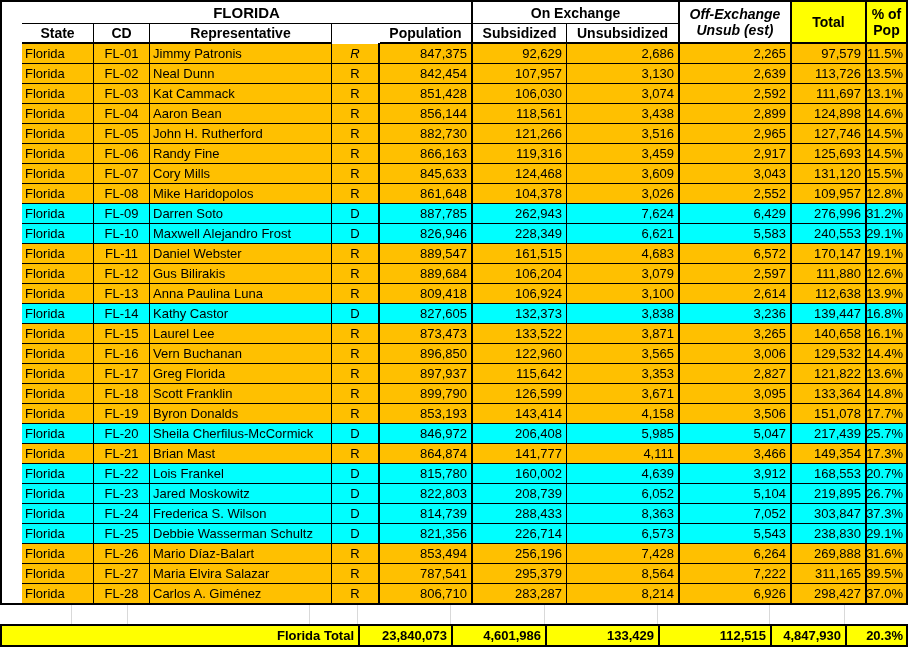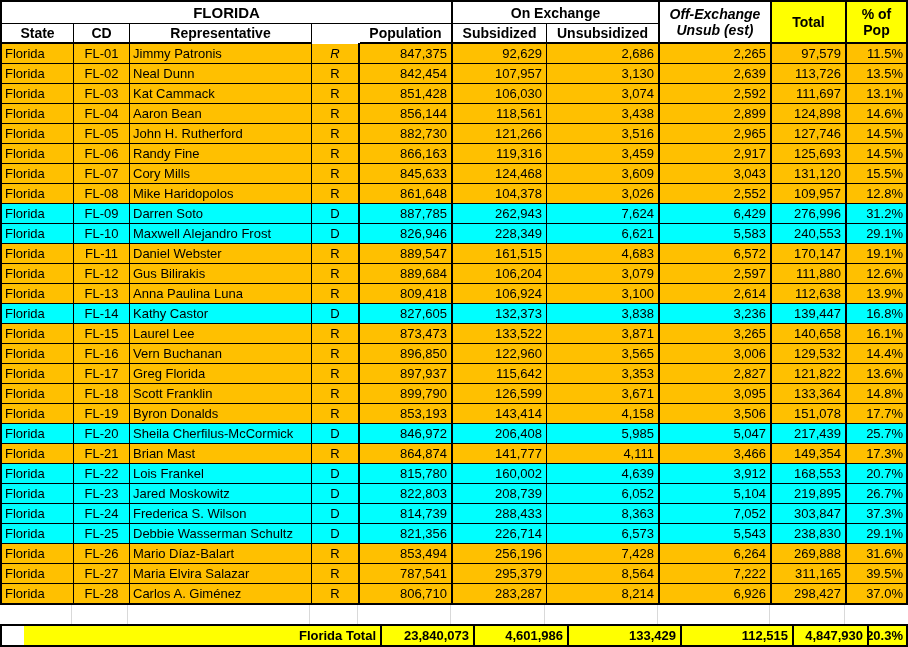--- a/index.html
+++ b/index.html
@@ -1,18 +1,18 @@
 <!DOCTYPE html>
 <html><head>
 <meta charset="utf-8">
 <style>
   html,body{margin:0;padding:0;background:#ffffff;width:908px;height:647px;overflow:hidden;
     font-family:"Liberation Sans",sans-serif;color:#000;}
   .grid{display:grid;grid-template-columns:72px 56px 182px 48px 93px 94px 113px 112px 75px 1fr;}
-  #table-main{width:908px;box-sizing:border-box;border:2px solid #000;}
+  #table-main{width:908px;box-sizing:border-box;border:2px solid #000;padding-left:20px;}
   .c{box-sizing:border-box;border-right:1px solid #000;border-bottom:1px solid #000;
      overflow:hidden;white-space:nowrap;display:flex;align-items:center;font-size:13px;height:20px;}
   .c.last{border-right:none;}
   .bR2{border-right-width:2px;}
   .al{justify-content:flex-start;padding-left:3px;}
   .ac{justify-content:center;text-align:right;}
   .ar{justify-content:flex-end;padding-right:4px;}
   .arp{justify-content:flex-end;padding-right:3px;}
   
   #header{grid-template-rows:22px 20px;}
@@ -25,21 +25,21 @@
   
   .row-rep .c{background:#FFC000;}
   .row-dem .c{background:#00FFFF;}
   .row:last-child .c{border-bottom:none;height:19px;}
   .italic{font-style:italic;}
   
   #gap-row{height:19px;}
   #gap-row .c{height:19px;border-right:1px solid #d9d9d9;border-bottom:none;background:#fff;}
   #gap-row .c.last{border-right:none;}
   
-  #total-row{width:908px;box-sizing:border-box;border:2px solid #000;height:23px;padding-left:22px;}
+  #total-row{width:908px;box-sizing:border-box;border:2px solid #000;height:23px;}
   #total-row .c{background:#FFFF00;font-weight:bold;height:19px;border-bottom:none;border-right:2px solid #000;}
   #total-row .c.last{border-right:none;}
   .tlabel{grid-column:1/5;}
 </style>
 </head>
 <body>
 
 <div id="table-main">
 
   <div class="grid" id="header">

